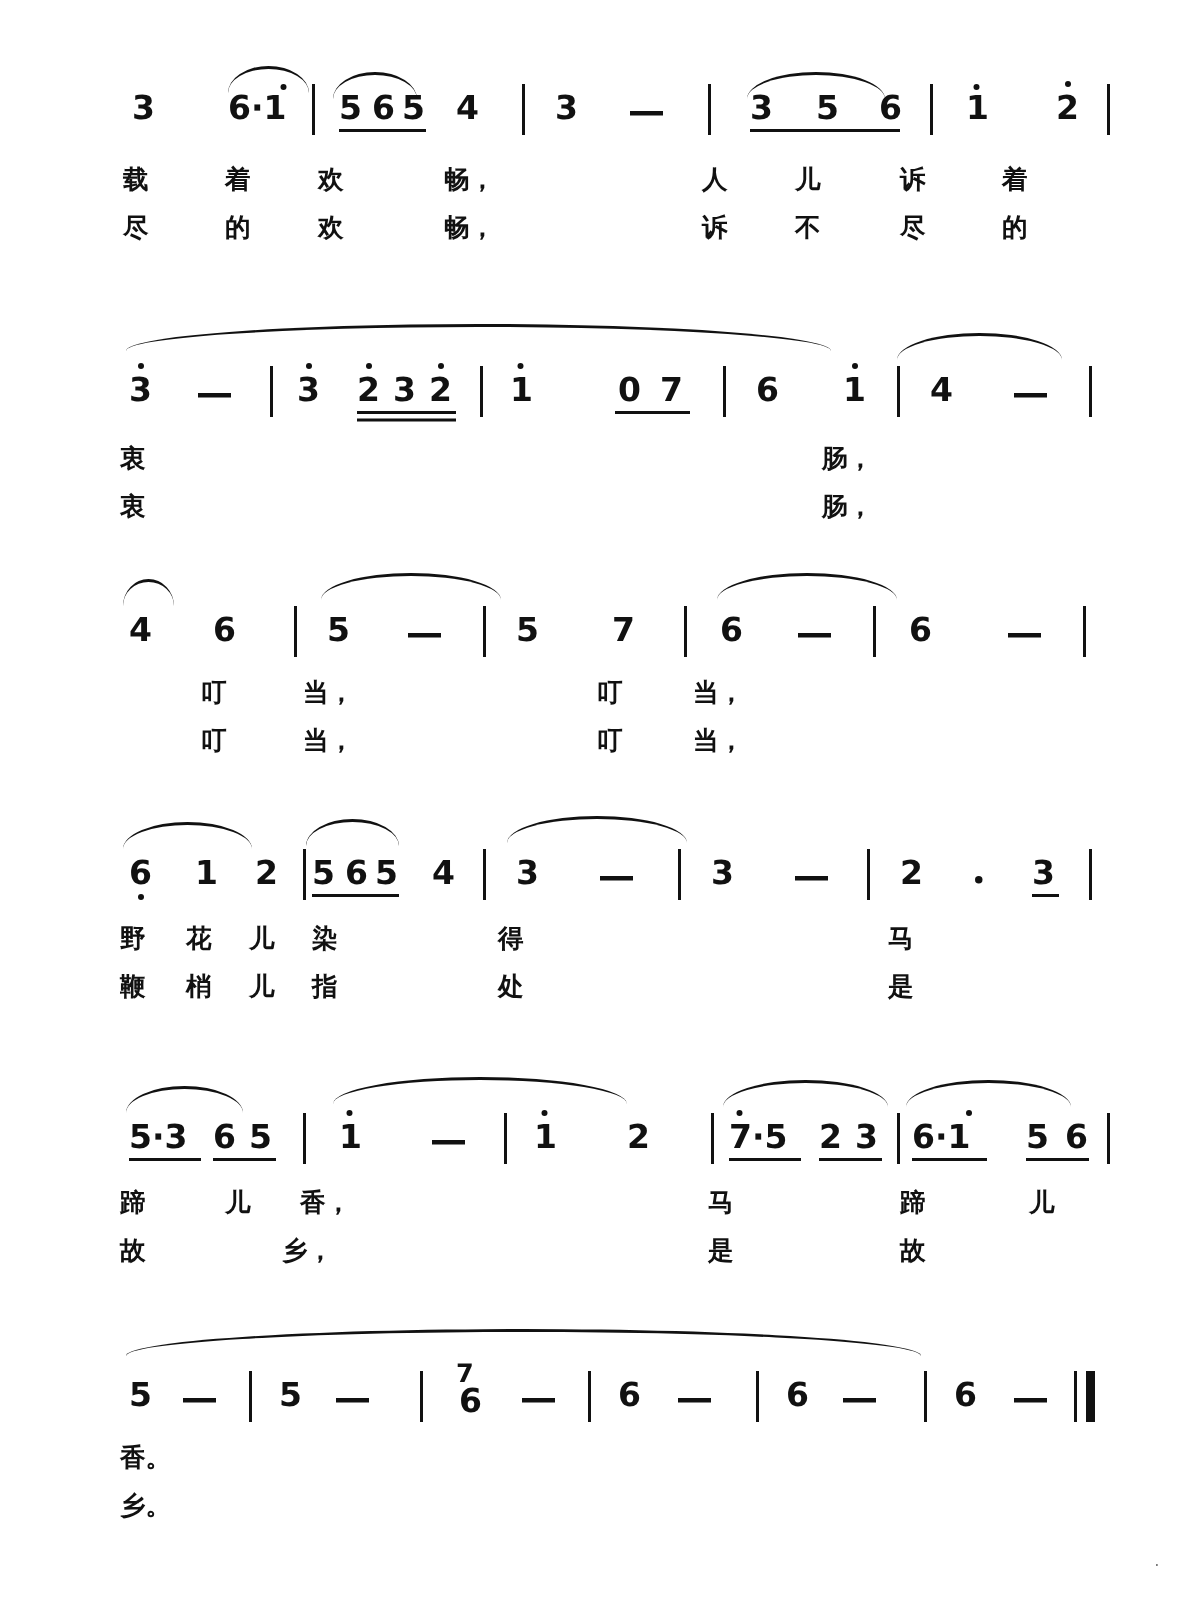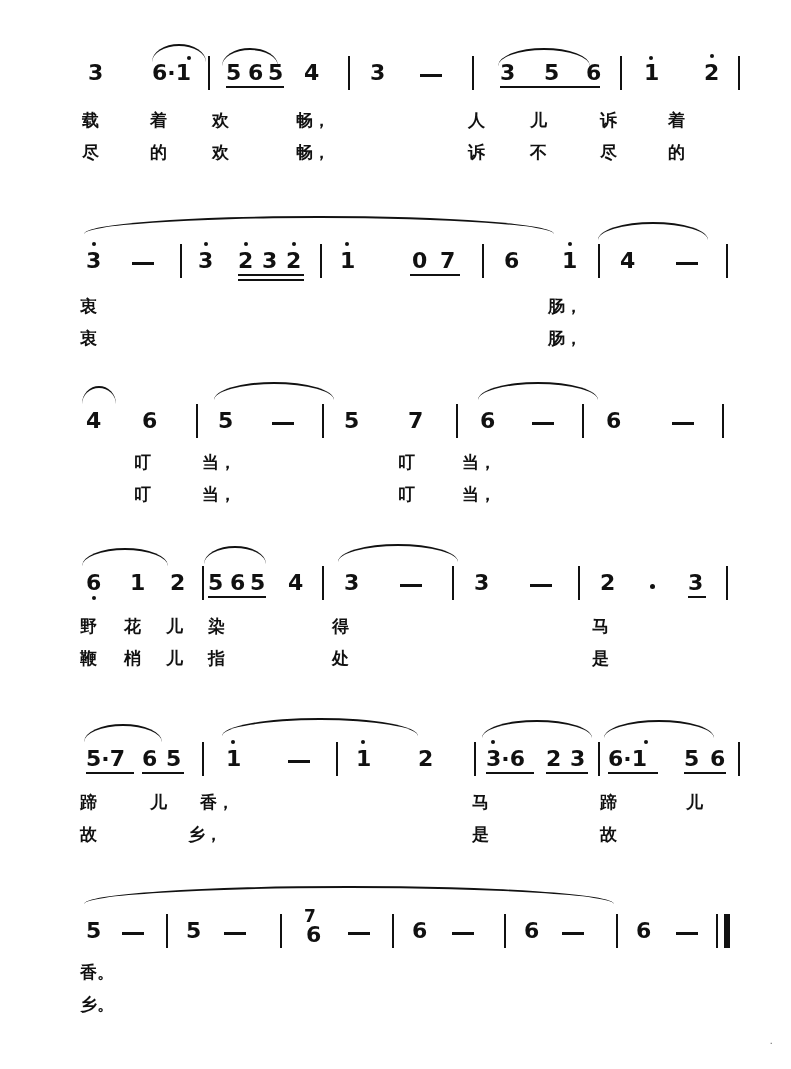--- a/index.html
+++ b/index.html
@@ -300,37 +300,37 @@
     <span class="lyric" style="left:332px; top:110px;">处</span>
     <span class="lyric" style="left:592px; top:110px;">是</span>
   </div>
 
   <div class="system" style="position:absolute; left:0; top:714px; height:140px;">
     <span class="arc" style="left:84px; top:10px; width:78px;"></span>
     <span class="arc" style="left:222px; top:4px; width:196px;"></span>
     <span class="arc" style="left:482px; top:6px; width:110px;"></span>
     <span class="arc" style="left:604px; top:6px; width:110px;"></span>
 
-    <span class="glyph num" style="left:86px; top:34px;">5·7</span>
+    <span class="glyph num" style="left:86px; top:34px;">5·3</span>
     <span class="glyph num" style="left:142px; top:34px;">6</span>
     <span class="glyph num" style="left:166px; top:34px;">5</span>
     <span class="beam" style="left:86px; top:58px; width:48px;"></span>
     <span class="beam" style="left:142px; top:58px; width:42px;"></span>
     <span class="bar tall" style="left:202px; top:28px;"></span>
 
     <span class="glyph num" style="left:226px; top:34px;">1</span>
     <span class="dot" style="left:231px; top:26px;"></span>
     <span class="dash" style="left:288px; top:46px;"></span>
     <span class="bar tall" style="left:336px; top:28px;"></span>
     <span class="glyph num" style="left:356px; top:34px;">1</span>
     <span class="dot" style="left:361px; top:26px;"></span>
     <span class="glyph num" style="left:418px; top:34px;">2</span>
     <span class="bar tall" style="left:474px; top:28px;"></span>
 
-    <span class="glyph num" style="left:486px; top:34px;">3·6</span>
+    <span class="glyph num" style="left:486px; top:34px;">7·5</span>
     <span class="dot" style="left:491px; top:26px;"></span>
     <span class="glyph num" style="left:546px; top:34px;">2</span>
     <span class="glyph num" style="left:570px; top:34px;">3</span>
     <span class="beam" style="left:486px; top:58px; width:48px;"></span>
     <span class="beam" style="left:546px; top:58px; width:42px;"></span>
     <span class="bar tall" style="left:598px; top:28px;"></span>
 
     <span class="glyph num" style="left:608px; top:34px;">6·1</span>
     <span class="dot" style="left:644px; top:26px;"></span>
     <span class="glyph num" style="left:684px; top:34px;">5</span>

